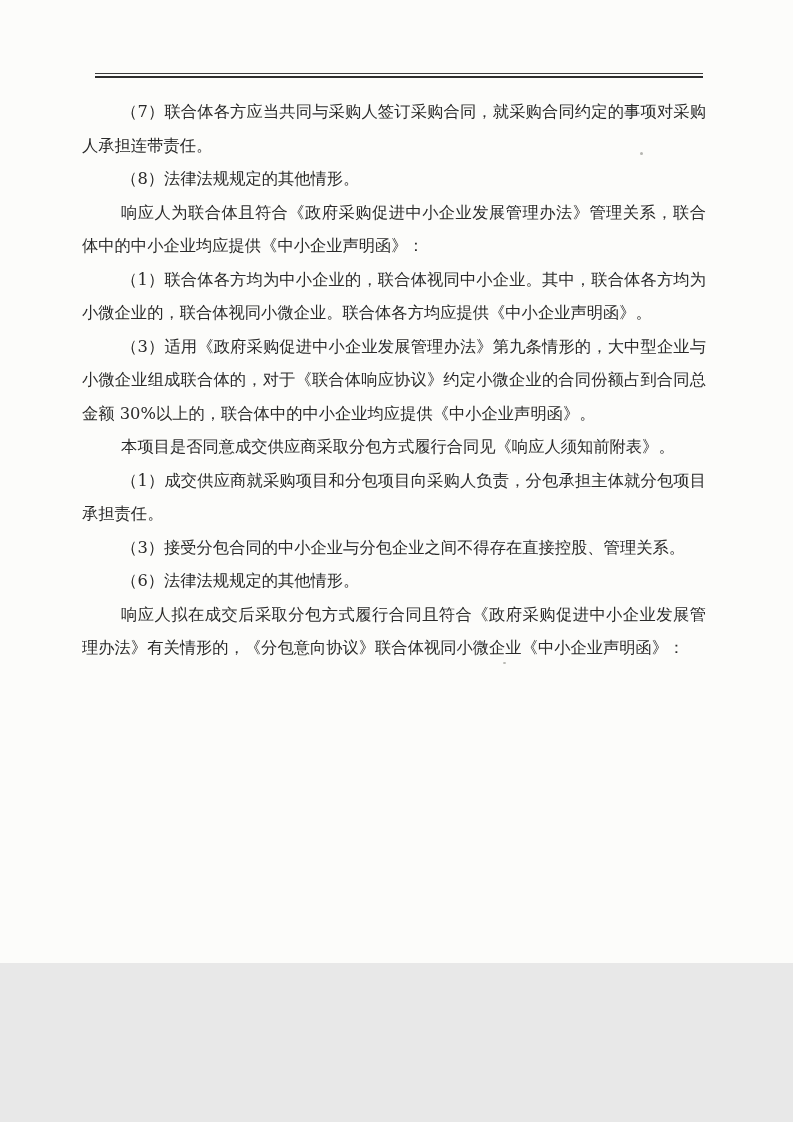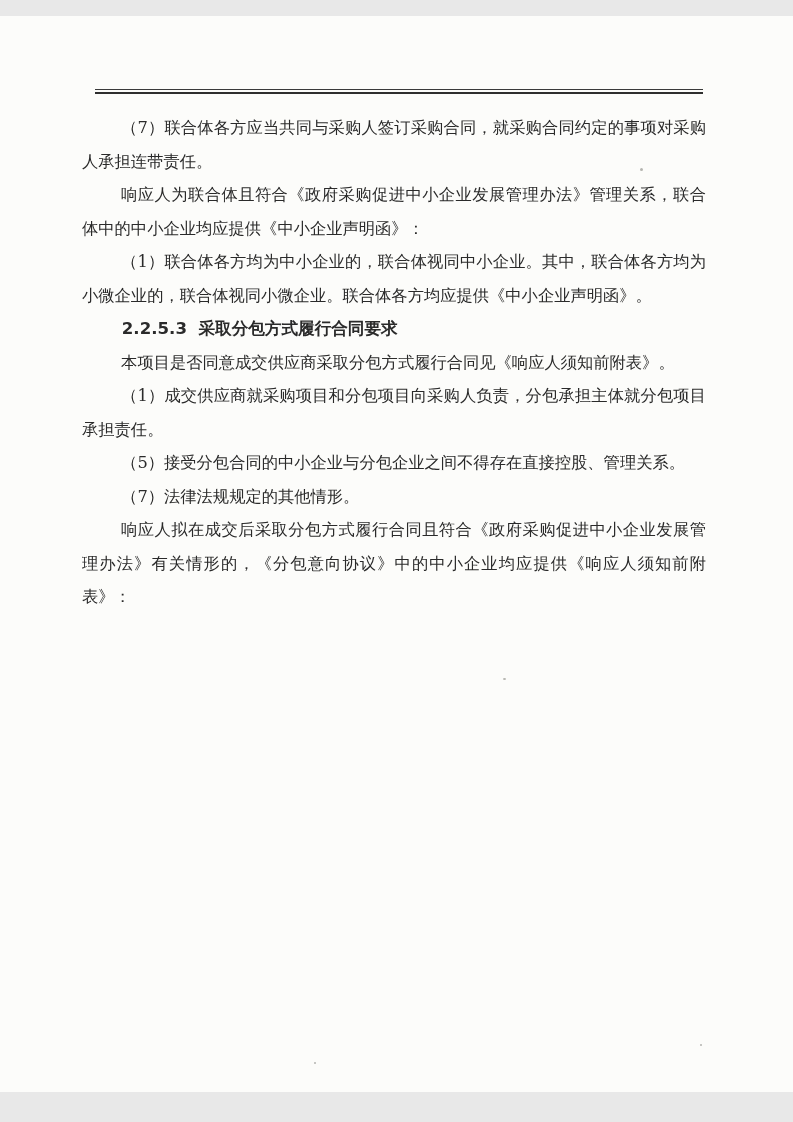--- a/index.html
+++ b/index.html
@@ -3,22 +3,22 @@
 <meta charset="utf-8">
 <style>
   html, body {
     margin: 0;
     padding: 0;
     background: #e8e8e8;
   }
   .page {
     position: relative;
     width: 793px;
-    height: 1076px;
-    margin: 16px auto;
+    height: 963px;
+    margin: 0 auto;
     background: #fcfcfa;
     overflow: hidden;
     font-family: "DejaVu Serif", "Liberation Serif", serif;
     color: #2a2a2a;
   }
   .header-rule {
     position: absolute;
     left: 95px;
     top: 73px;
     width: 608px;
@@ -68,28 +68,29 @@
 </style>
 </head>
 <body>
 
 <div class="page">
 
   <div class="header-rule"></div>
 
   <div class="content">
     <p>（7）联合体各方应当共同与采购人签订采购合同，就采购合同约定的事项对采购人承担连带责任。</p>
+    <p>（8）法律法规规定的其他情形。</p>
     <p>响应人为联合体且符合《政府采购促进中小企业发展管理办法》管理关系，联合体中的中小企业均应提供《中小企业声明函》：</p>
     <p>（1）联合体各方均为中小企业的，联合体视同中小企业。其中，联合体各方均为小微企业的，联合体视同小微企业。联合体各方均应提供《中小企业声明函》。</p>
-    <p class="heading">2.2.5.3  采取分包方式履行合同要求</p>
+    <p>（3）适用《政府采购促进中小企业发展管理办法》第九条情形的，大中型企业与小微企业组成联合体的，对于《联合体响应协议》约定小微企业的合同份额占到合同总金额 30%以上的，联合体中的中小企业均应提供《中小企业声明函》。</p>
     <p>本项目是否同意成交供应商采取分包方式履行合同见《响应人须知前附表》。</p>
     <p>（1）成交供应商就采购项目和分包项目向采购人负责，分包承担主体就分包项目承担责任。</p>
-    <p>（5）接受分包合同的中小企业与分包企业之间不得存在直接控股、管理关系。</p>
-    <p>（7）法律法规规定的其他情形。</p>
-    <p>响应人拟在成交后采取分包方式履行合同且符合《政府采购促进中小企业发展管理办法》有关情形的，《分包意向协议》中的中小企业均应提供《响应人须知前附表》：</p>
+    <p>（3）接受分包合同的中小企业与分包企业之间不得存在直接控股、管理关系。</p>
+    <p>（6）法律法规规定的其他情形。</p>
+    <p>响应人拟在成交后采取分包方式履行合同且符合《政府采购促进中小企业发展管理办法》有关情形的，《分包意向协议》联合体视同小微企业《中小企业声明函》：</p>
   </div>
 
   <div class="footer">17</div>
 
   <div class="speck s1"></div>
   <div class="speck s2"></div>
   <div class="speck s3"></div>
   <div class="speck s4"></div>
 
 </div>

